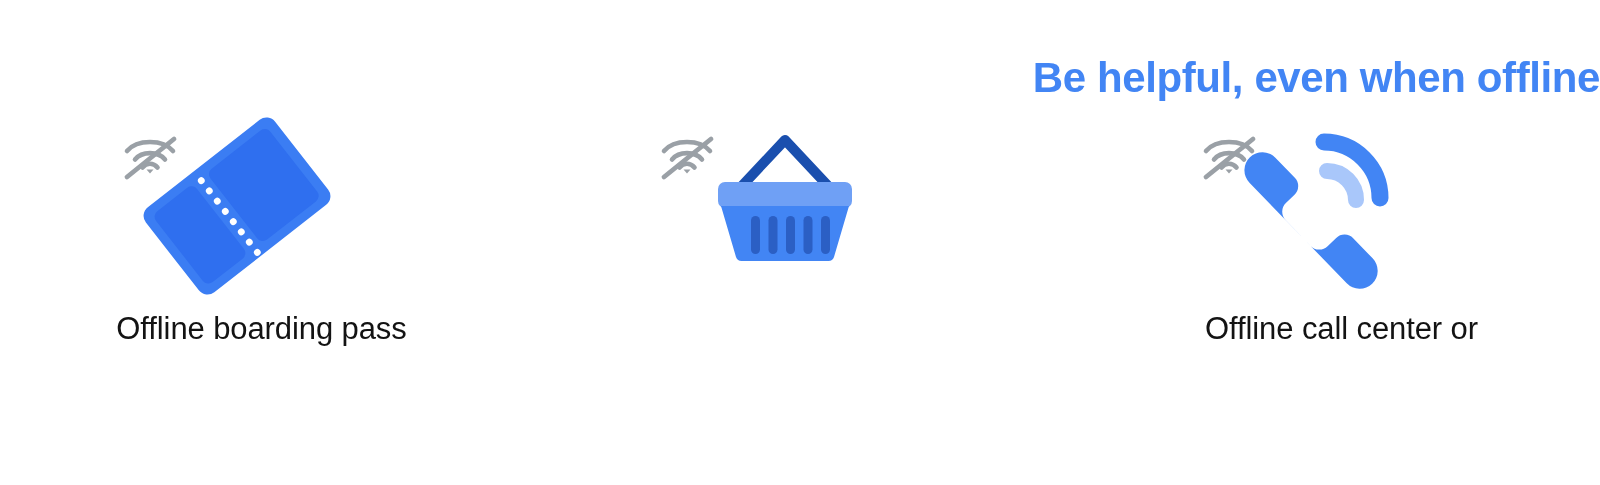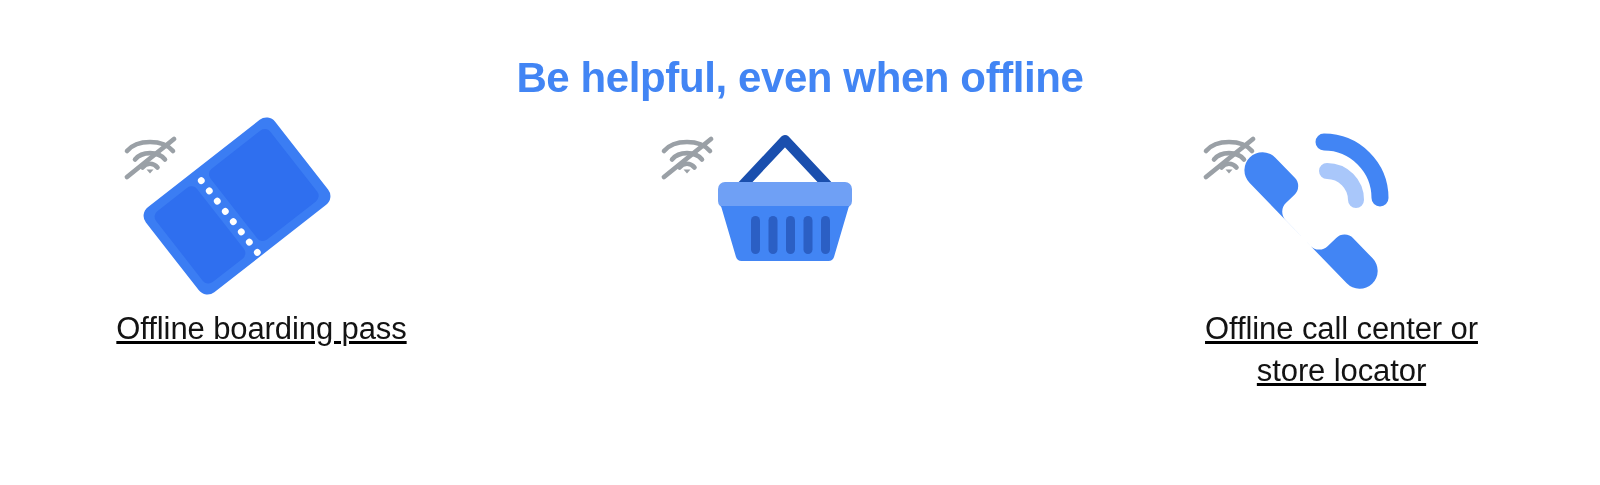--- a/index.html
+++ b/index.html
@@ -15,21 +15,21 @@
     position: relative;
   }
 
   .page {
     width: 1600px;
     height: 485px;
     position: relative;
     box-sizing: border-box;
     display: flex;
     flex-direction: column;
-    align-items: center;
+    align-items: flex-end;
   }
 
   
   .headline {
     margin-top: 52px;
     font-size: 42px;
     line-height: 52px;
     font-weight: 700;
     letter-spacing: -0.4px;
     color: #4285F4;
@@ -40,21 +40,20 @@
   
   .columns {
     margin-top: 22px;
     width: 1600px;
     display: flex;
     flex-direction: row;
     align-items: flex-start;
     justify-content: space-between;
     padding: 0 0px;
     box-sizing: border-box;
-    text-decoration: underline;
   }
 
   .column {
     width: 533px;
     display: flex;
     flex-direction: column;
     align-items: center;
   }
 
   .icon-stage {
@@ -226,18 +225,17 @@
                        A18 18 0 0 1 30 156
                        Z" fill="#4285F4"></path>
             </g>
           </svg>
         </span>
 
       </div>
 
       <div class="caption">
         <div>Offline call center or</div>
-        <div>store locator</div>
       </div>
     </div>
 
   </div>
 </div>
 
 </body></html>

